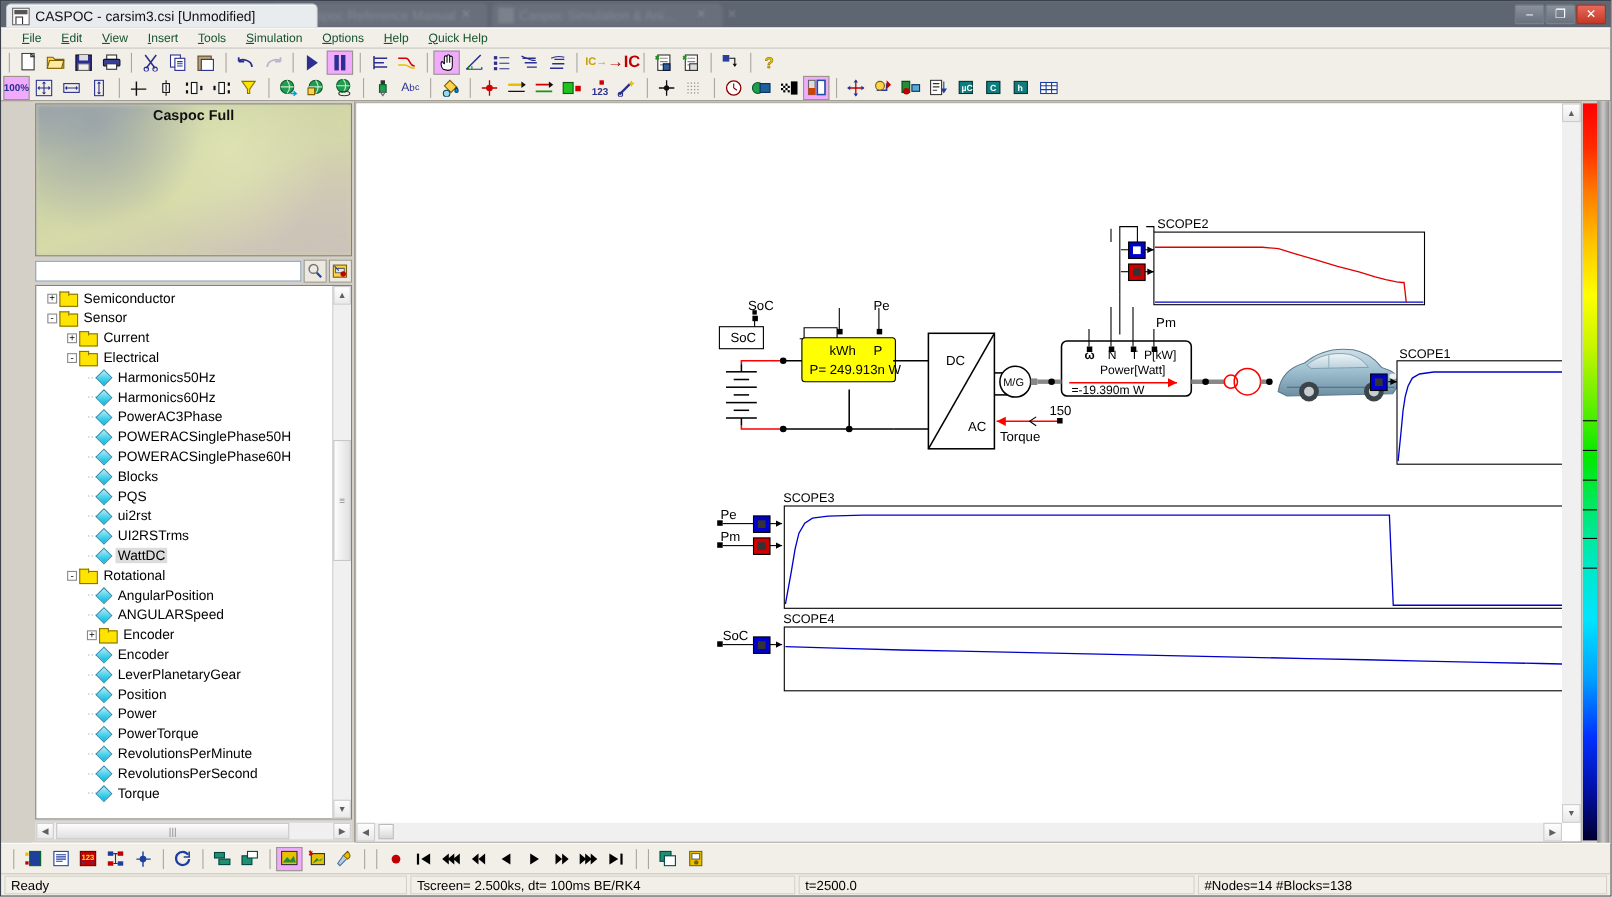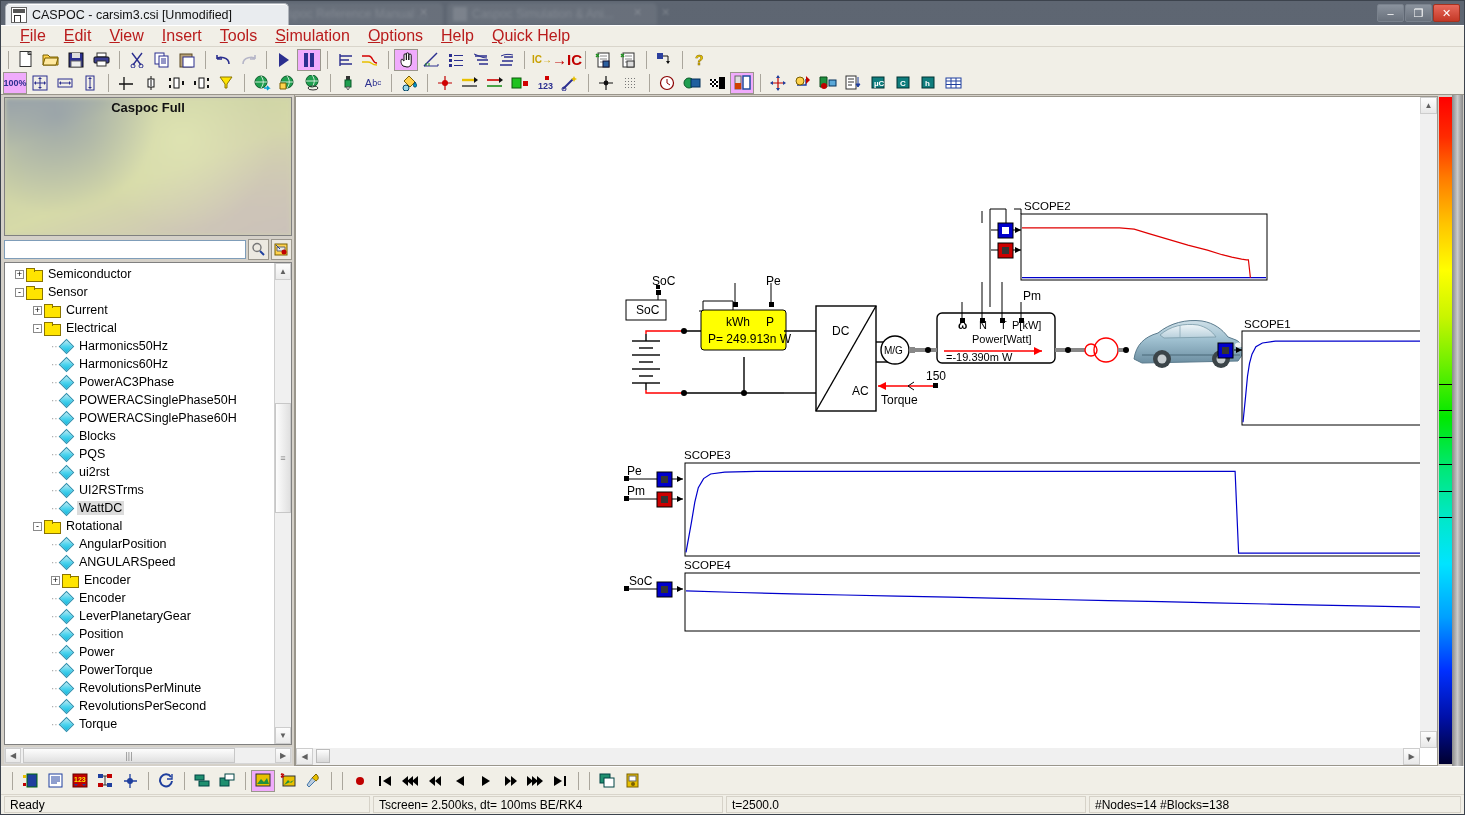--- a/index.html
+++ b/index.html
@@ -72,42 +72,42 @@
     border-radius:2px;
   }
   .winbtn.close { background:linear-gradient(to bottom,#e86a5c,#c43826); border-color:#a6321f;}
 
   
   .menubar {
     flex:0 0 19px; background:#f1efe7; border-top:1px solid #fff;
     display:flex; align-items:center; padding-left:10px;
     border-bottom:1px solid #d9d5cb;
   }
-  .menuitem { padding:1px 9px; font-size:16px; color:#b91c1c; cursor:default; }
+  .menuitem { padding:1px 9px; font-size:11px; color:#14532d; cursor:default; }
   .menuitem u { text-decoration:underline; }
 
   
   .toolbars {
     flex:0 0 47px; background:#f1efe7;
     border-bottom:1px solid #9a968c;
     padding-top:1px;
   }
   .tbrow { height:23px; display:flex; align-items:center; padding-left:2px; }
   .tbtn {
     width:24px; height:22px; margin-right:1px;
     display:flex; align-items:center; justify-content:center;
     border:1px solid transparent; position:relative;
     font-size:11px; color:#000080;
   }
   .tbtn.pressed { border:1px solid #9a968c; background:#f0abfc; }
   .tsep { width:1px; height:18px; background:#aaa69c; margin:0 5px; }
   .tbtn svg { display:block; }
 
   
-  .bodyarea { flex:1 1 auto; display:flex; background:#d4d0c8; min-height:0; }
+  .bodyarea { flex:1 1 auto; display:flex; background:#d4d0c8; min-height:0;padding-left:28px; }
 
   
   .leftpanel {
     width:294px; flex:0 0 294px; background:#d4d0c8;
     display:flex; flex-direction:column;
     border-right:1px solid #9a968c;
   }
   .imgbox {
     margin:2px 2px 0 3px; height:139px; position:relative; overflow:hidden;
     border:1px solid #808080; background:#cfd1b0;

